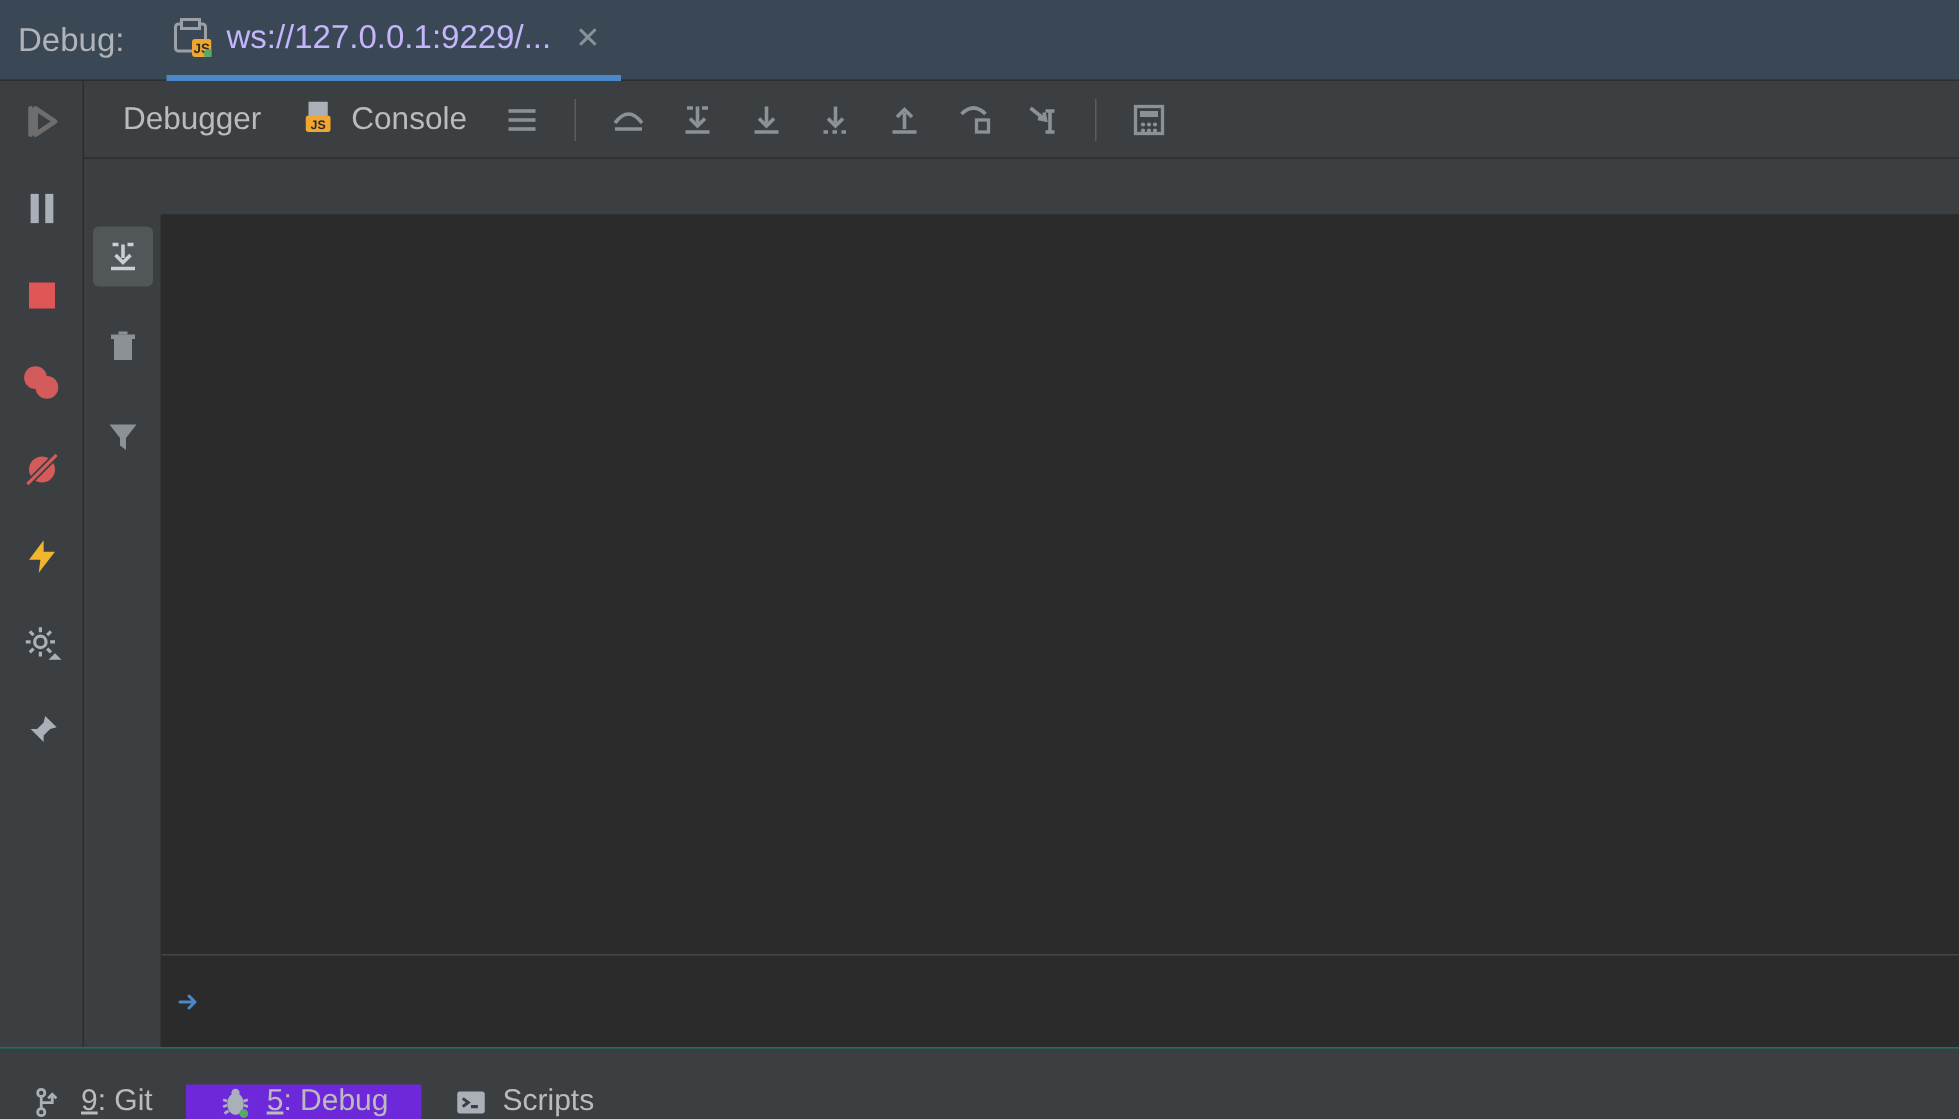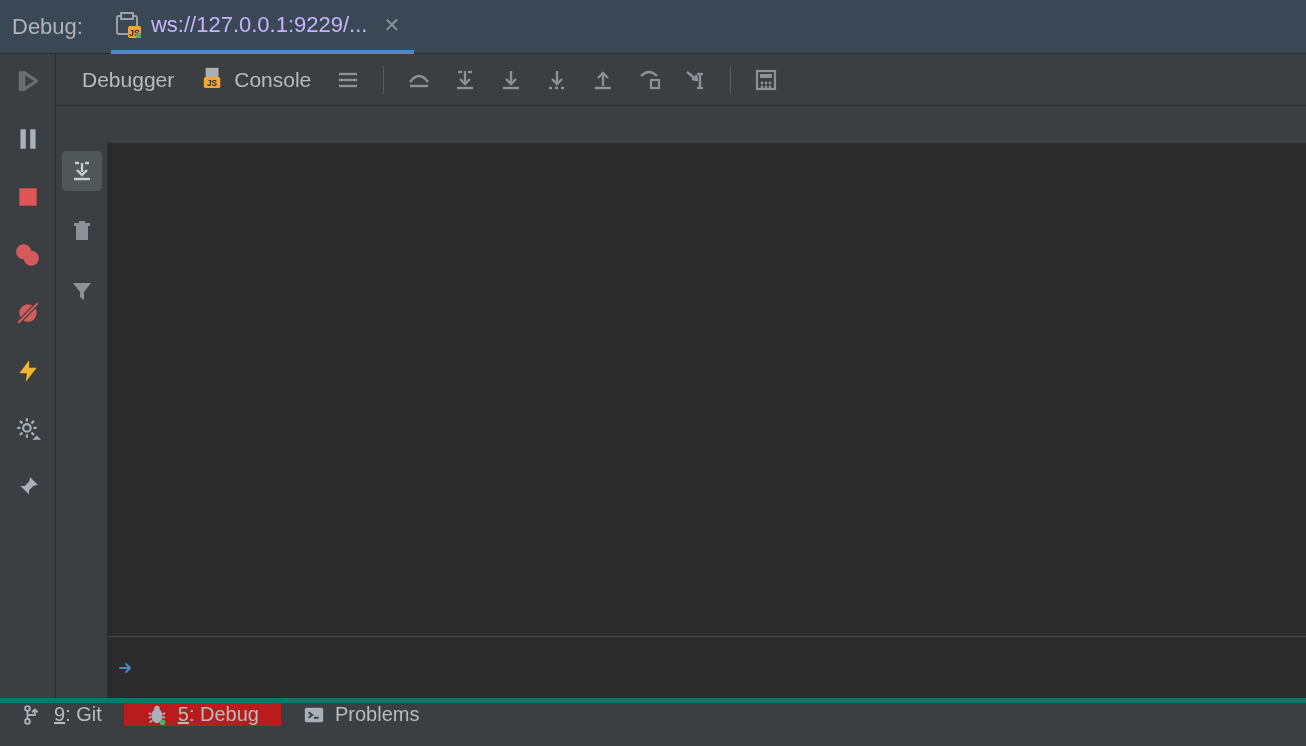--- a/index.html
+++ b/index.html
@@ -169,33 +169,33 @@
     align-items: center;
     padding-left: 10px;
   }
   .console-input svg { width: 16px; height: 16px; }
 
   
   .bottombar {
     height: 48px;
     background: #3c3f41;
     display: flex;
-    align-items: flex-start;
-    border-top: 5px solid #0f766e;
+    align-items: flex-end;
+    border-top: 1px solid #0f766e;
   }
   .bottombar .bitem {
     display: flex;
     align-items: center;
     gap: 10px;
     padding: 0 22px;
     color: #bbbbbb;
     font-size: 20px;
     cursor: pointer;
   }
-  .bottombar .bitem.active { background: #b91c1c; }
+  .bottombar .bitem.active { background: #6d28d9; }
   .bottombar svg { width: 22px; height: 22px; }
   .bottombar .ul { text-decoration: underline; }
 </style>
 </head>
 <body>
 
 <div class="header">
   <span class="header-label">Debug:</span>
   <div class="session-tab">
     <span class="js-icon">
@@ -428,15 +428,15 @@
         <circle cx="18" cy="20" r="3.2" fill="#59a869"></circle>
       </svg>
     <span><span class="ul">5</span><span>: Debug</span></span>
   </div>
   <div class="bitem">
     <svg viewBox="0 0 24 24">
         <rect x="2" y="4" width="20" height="16" rx="2" fill="#a9b0b7"></rect>
         <path d="M6 9 L10 12 L6 15" fill="none" stroke="#3c3f41" stroke-width="2.2"></path>
         <line x1="12" y1="15" x2="17" y2="15" stroke="#3c3f41" stroke-width="2.2"></line>
       </svg>
-    <span>Problems</span>
+    <span>Scripts</span>
   </div>
 </div>
 
 </body></html>

